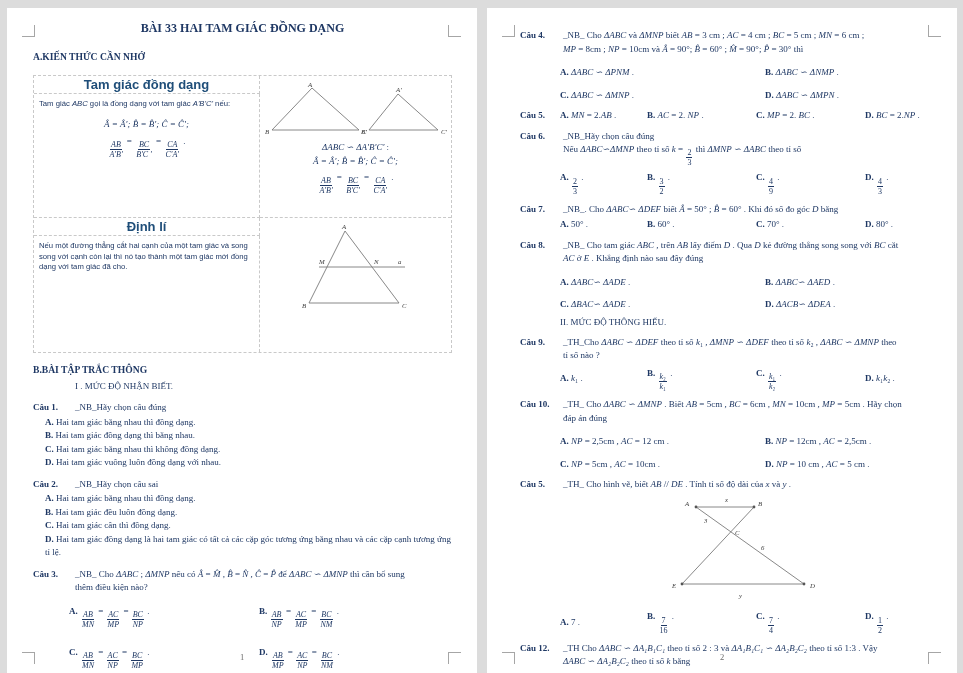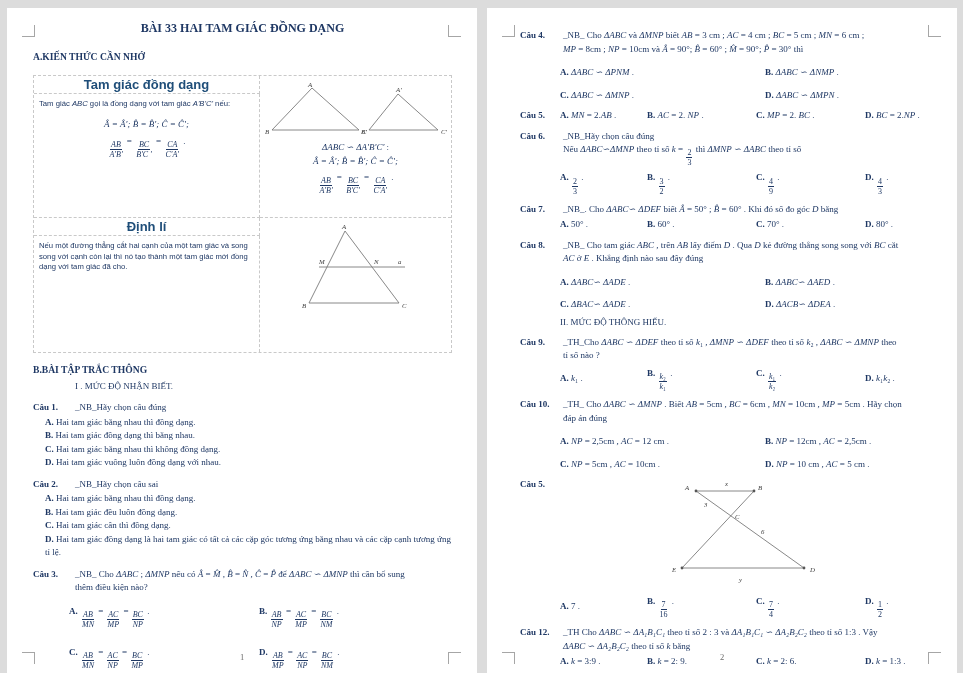--- a/index.html
+++ b/index.html
@@ -321,20 +321,21 @@
           <div class="qline">đáp án đúng</div>
           <div class="opts grid2">
             <span class="opt"><b class="ol">A.</b> <span><i>NP</i> = 2,5cm , <i>AC</i> = 12 cm .</span></span>
             <span class="opt"><b class="ol">B.</b> <span><i>NP</i> = 12cm , <i>AC</i> = 2,5cm .</span></span>
             <span class="opt"><b class="ol">C.</b> <span><i>NP</i> = 5cm , <i>AC</i> = 10cm .</span></span>
             <span class="opt"><b class="ol">D.</b> <span><i>NP</i> = 10 cm , <i>AC</i> = 5 cm .</span></span>
           </div>
         </div>
         <div class="q tall-opts">
           <span class="qnum">Câu 5.</span>
+          <div class="qline">_TH_ Cho hình vẽ, biết <i>AB</i> // <i>DE</i> . Tính tỉ số độ dài của <i>x</i>  và <i>y</i> .</div>
           <div id="fig-q11" class="">
     <svg width="162" height="108" viewBox="0 0 162 108">
       <line class="stroke" x1="27" y1="13" x2="85" y2="13"></line>
       <line class="stroke" x1="27" y1="13" x2="135" y2="90"></line>
       <line class="stroke" x1="85" y1="13" x2="13" y2="90"></line>
       <line class="stroke" x1="13" y1="90" x2="135" y2="90"></line>
       <circle cx="27" cy="13" r="1.4" fill="#555"></circle>
       <circle cx="85" cy="13" r="1.4" fill="#555"></circle>
       <circle cx="13" cy="90" r="1.4" fill="#555"></circle>
       <circle cx="135" cy="90" r="1.4" fill="#555"></circle>

